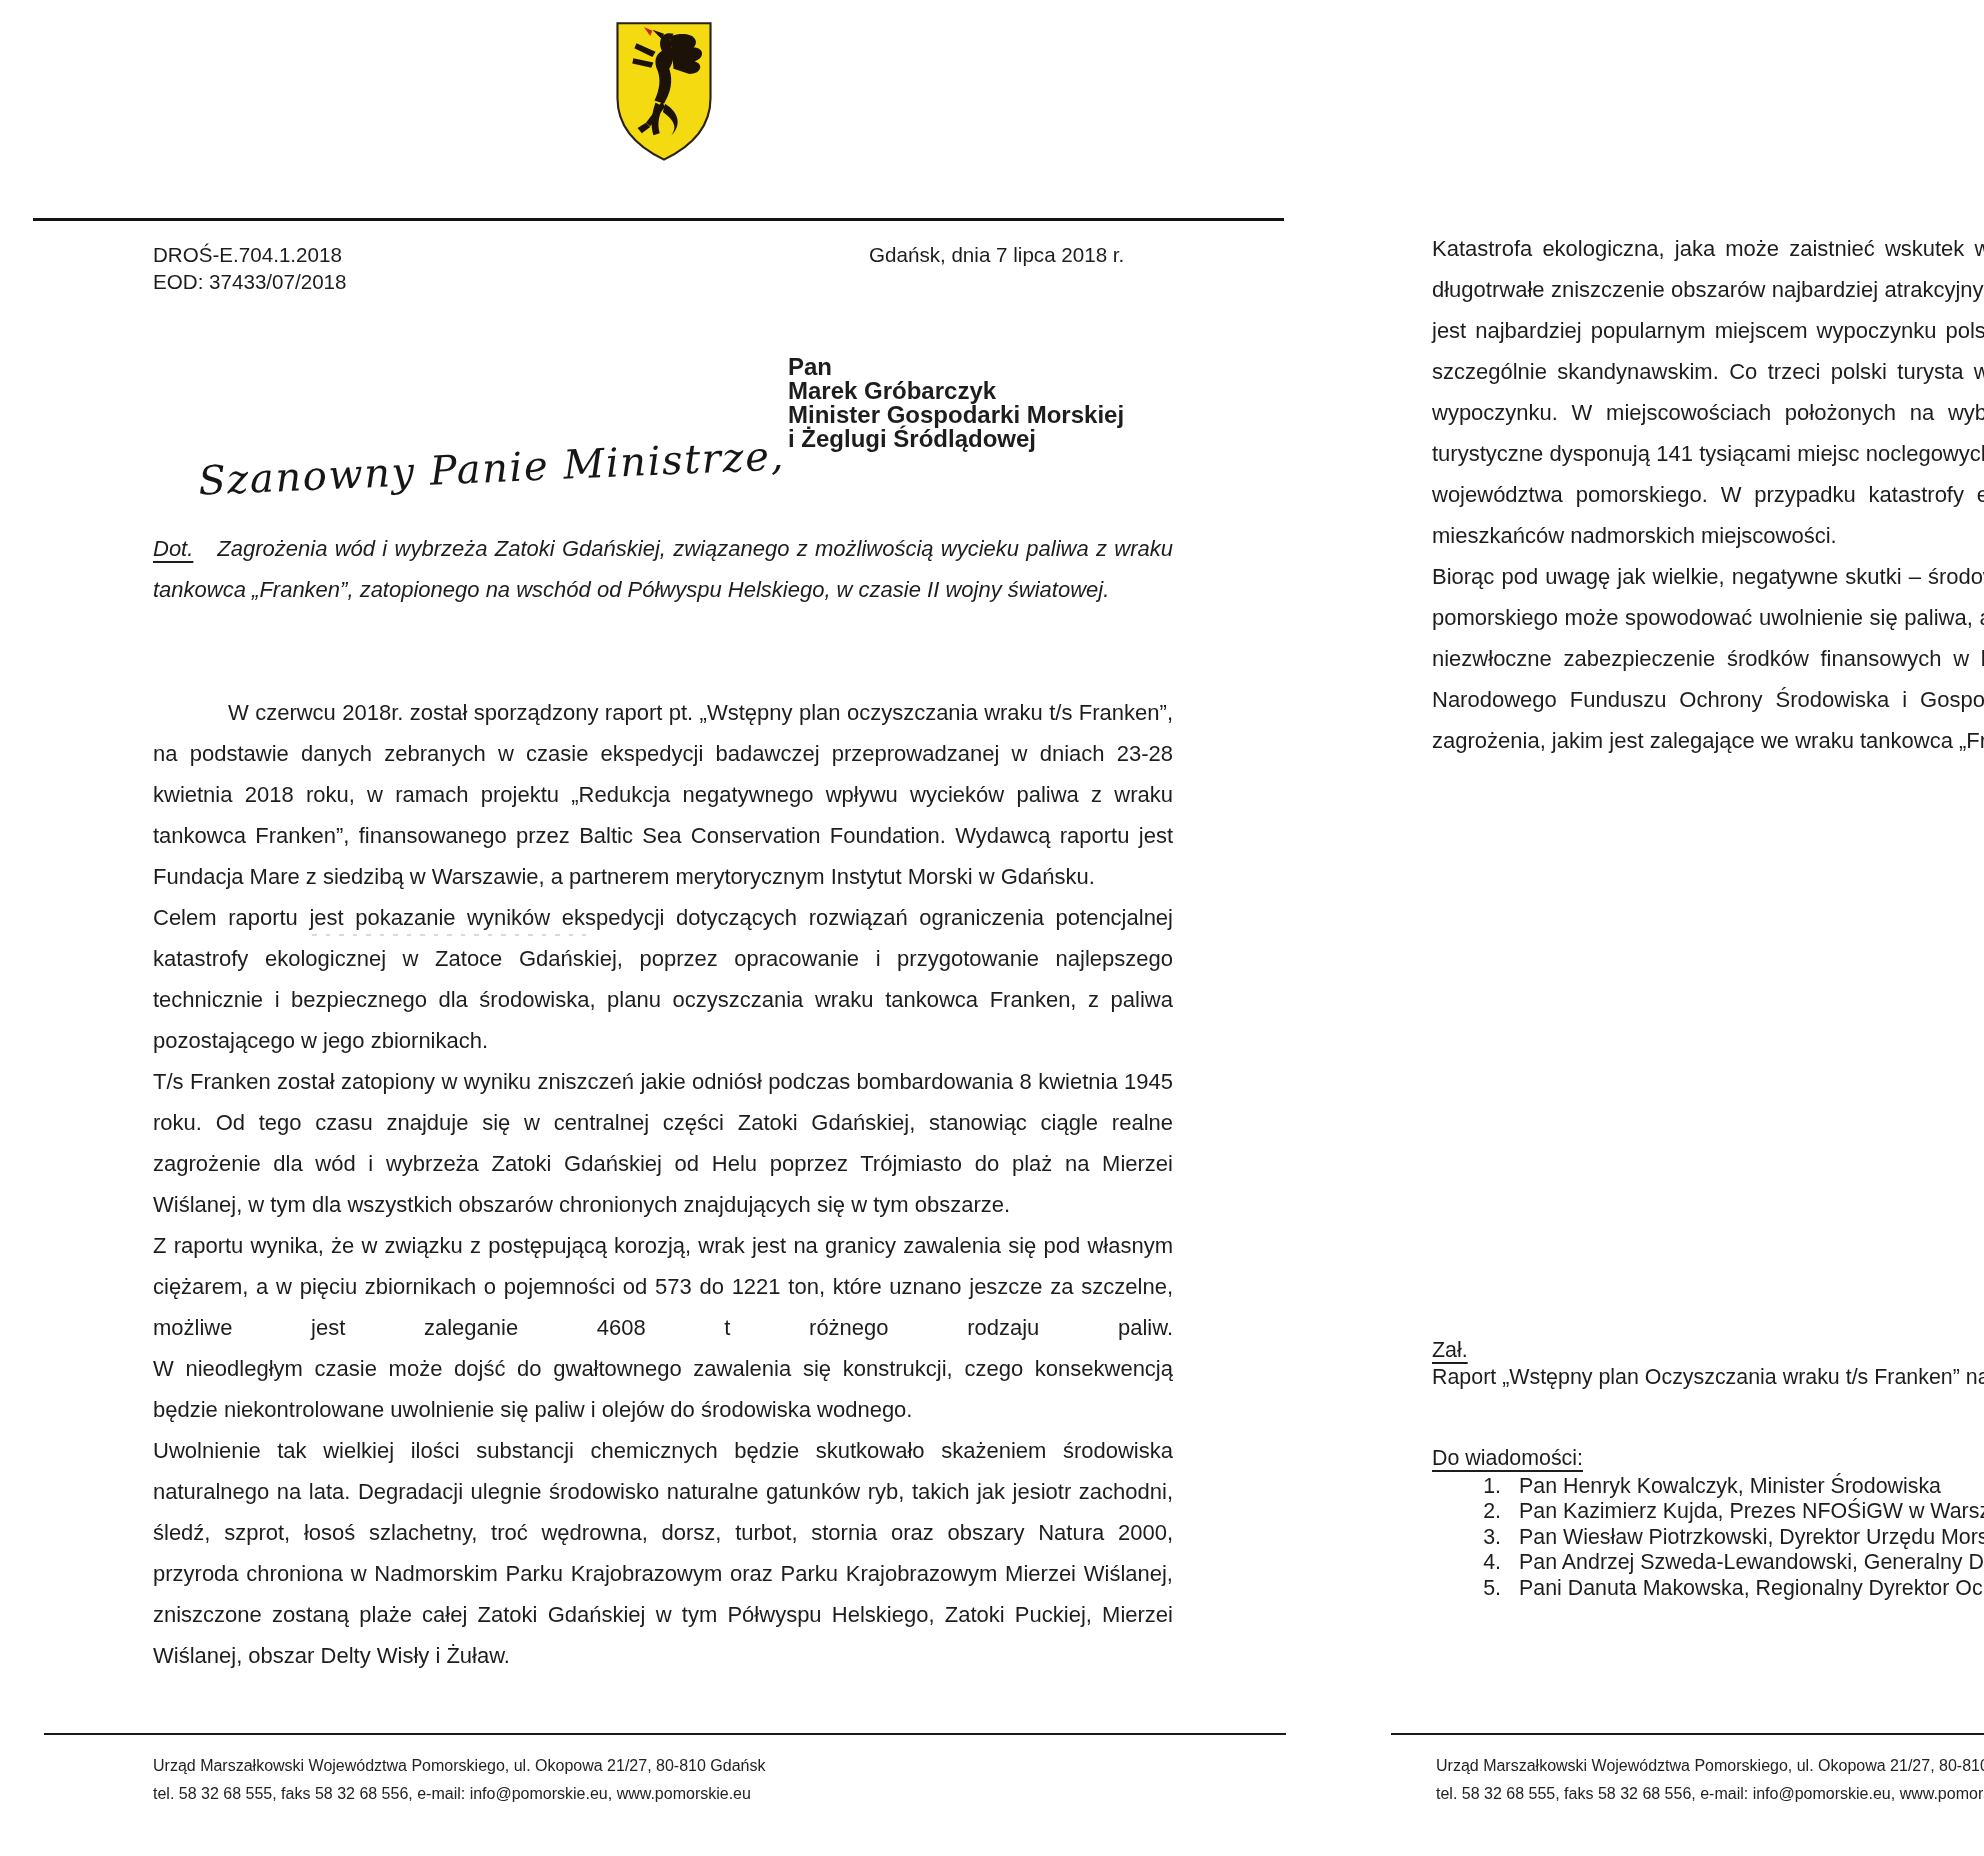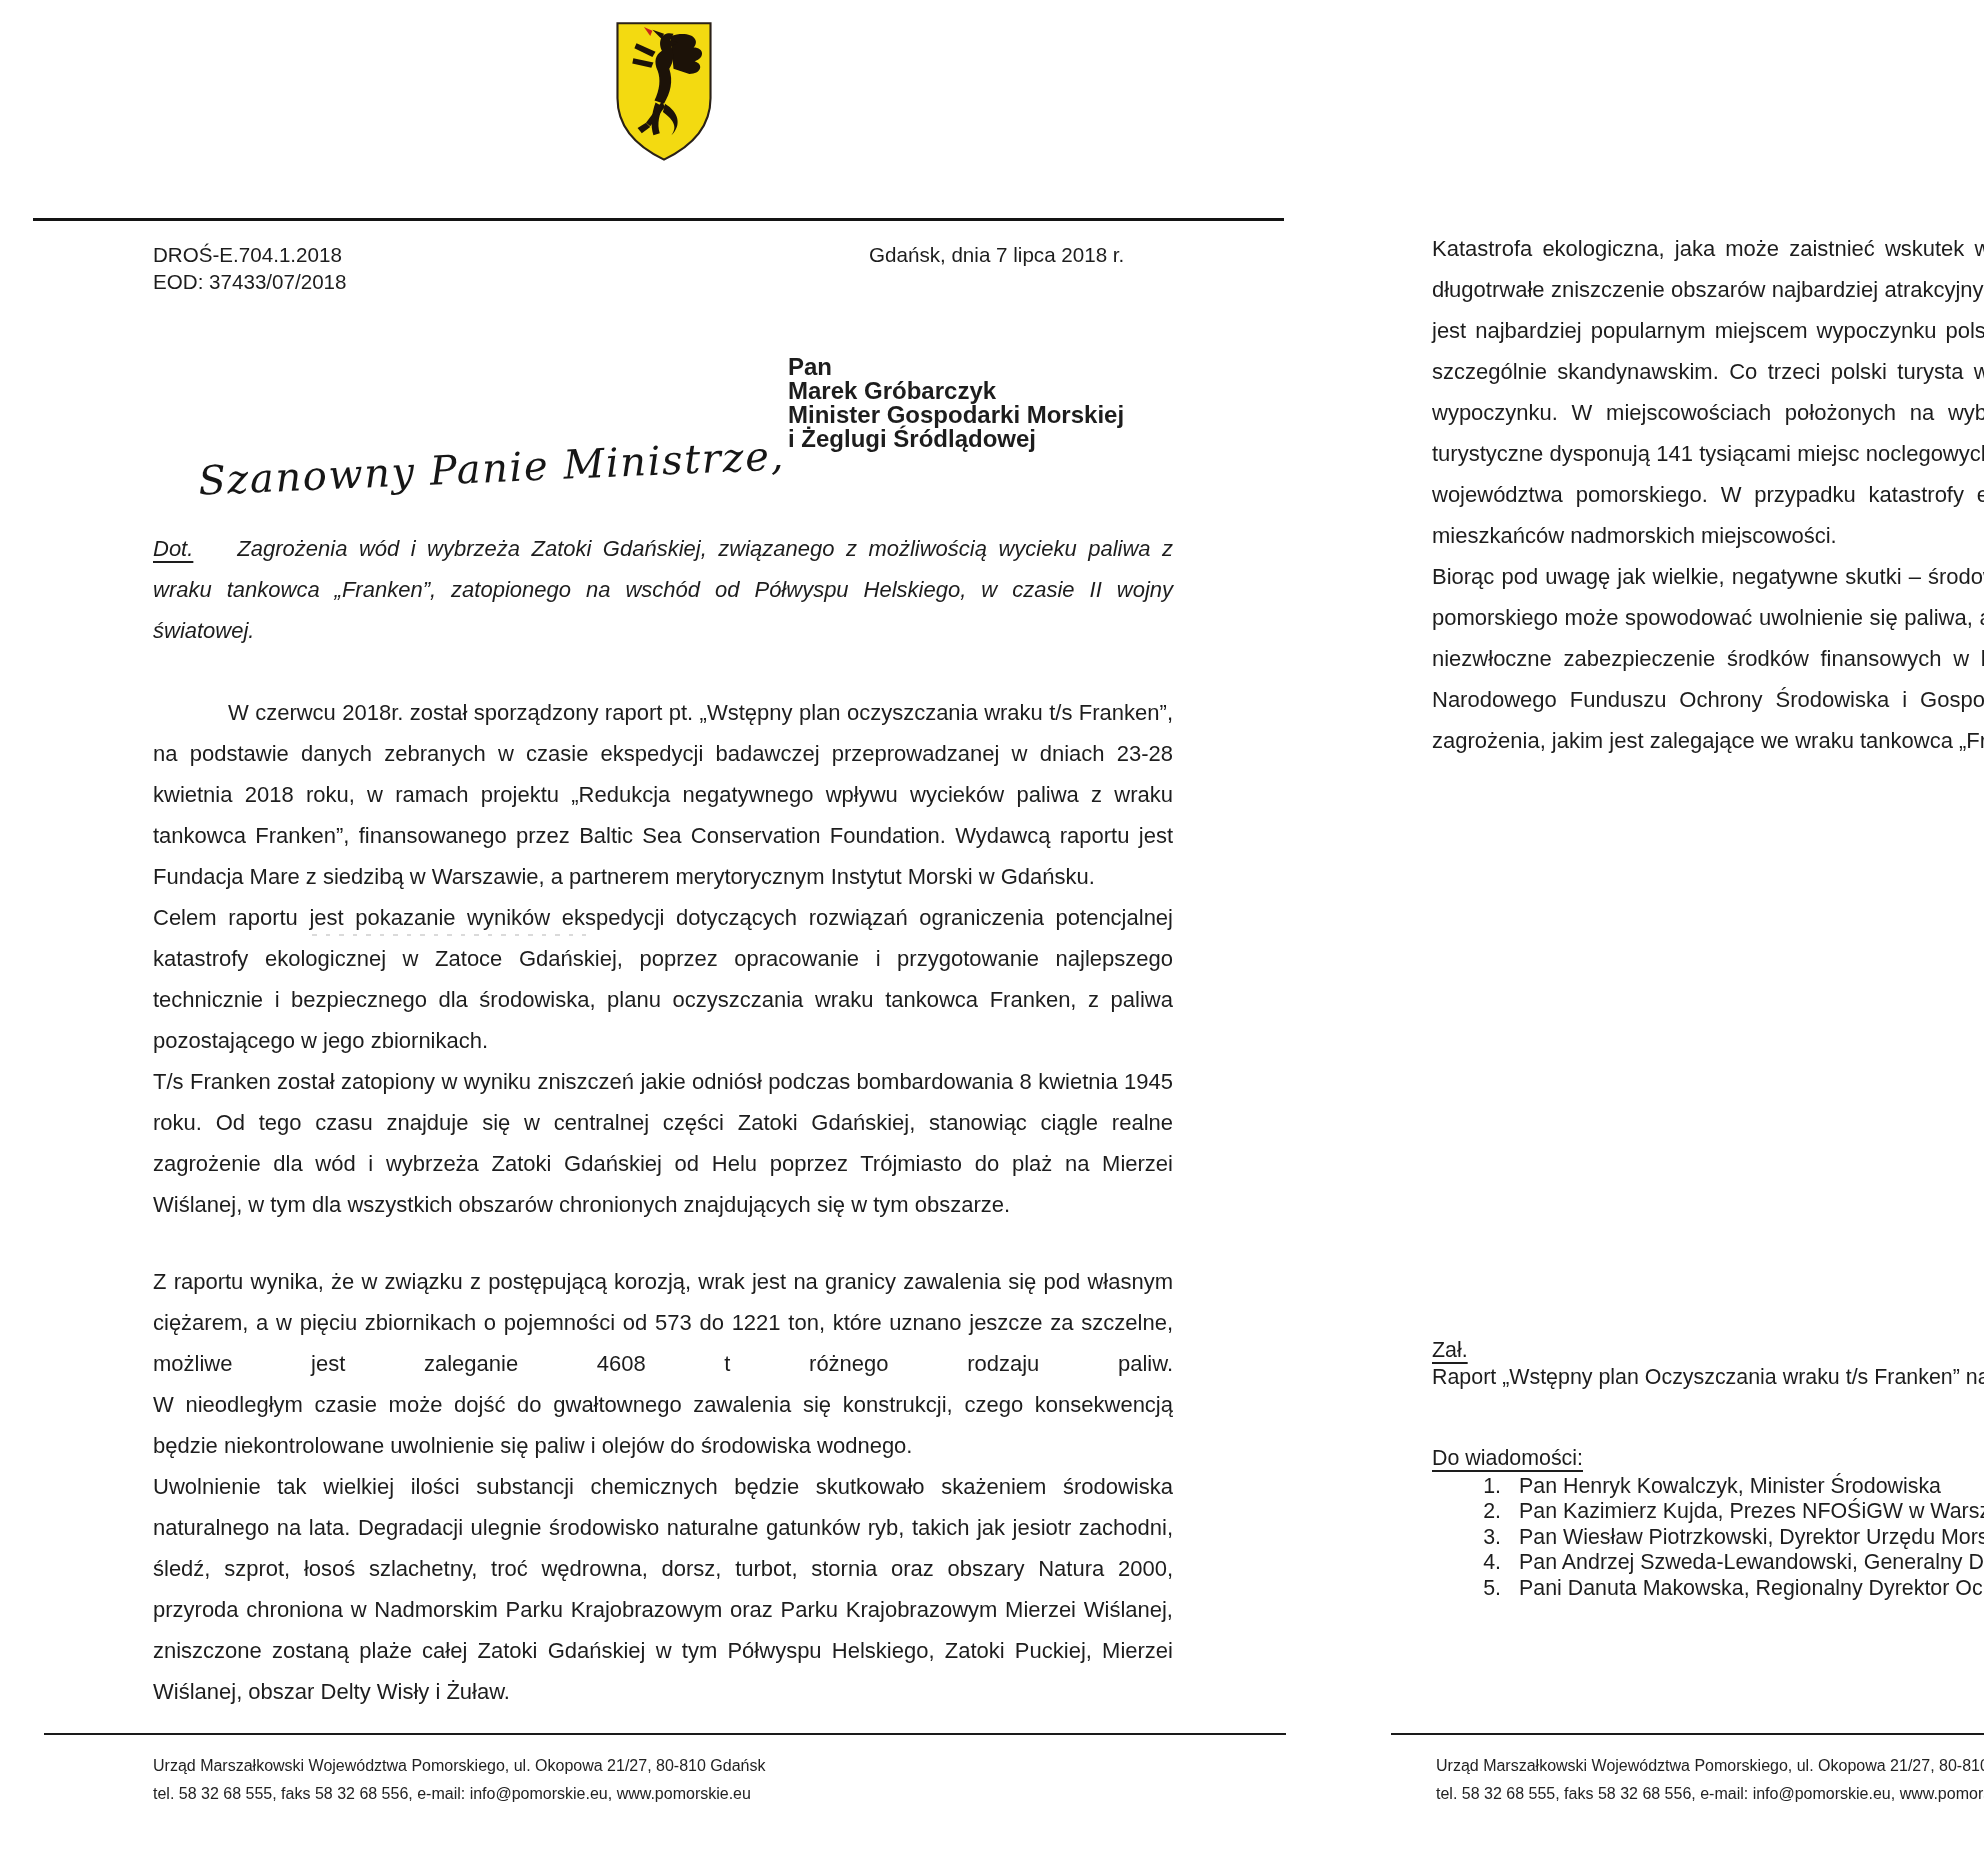--- a/index.html
+++ b/index.html
@@ -16,26 +16,26 @@
   .dateline{left:869px;top:243px;font-size:20.6px;}
   
   .addressee{left:788px;top:355px;font-size:24px;line-height:24px;font-weight:bold;}
   
   .hand{font-family:"DejaVu Serif","Liberation Serif",serif;font-style:italic;color:#161616;}
   .salutation{left:198px;top:445px;font-size:40px;letter-spacing:1.6px;transform:rotate(-2.5deg);}
   
   .subject{left:153px;top:528px;width:1020px;font-size:22px;line-height:41px;
            font-style:italic;text-align:justify;}
   .subject .lbl{text-decoration:underline;text-decoration-thickness:1.6px;text-underline-offset:4.8px;
-                margin-right:44px;}
+                margin-right:24px;}
   .bodyL{left:153px;top:692px;width:1020px;}
   .bodyR{left:1432px;top:228px;width:1028px;}
   .bodyL p,.bodyR p{margin:0;font-size:22px;line-height:41px;text-align:justify;}
   p.indent{text-indent:75px;}
-  p.jlast{text-align-last:justify;margin-top:36px;}
+  p.jlast{text-align-last:justify;}
   
   .attach{left:1432px;top:1337px;font-size:21.4px;line-height:27px;}
   .u{text-decoration:underline;text-decoration-thickness:1.6px;text-underline-offset:4.8px;}
   .cc-label{left:1432px;top:1446px;font-size:21.4px;}
   .cc-list{left:1432px;top:1474px;width:1072px;margin:0;padding:0 0 0 75px;font-size:21.4px;line-height:25.4px;}
   .cc-list li{margin:0;padding-left:12px;}
   
   .f-rule{top:1733px;height:2.4px;background:#1a1a1a;}
   .f-rule.left{left:44px;width:1242px;}
   .f-rule.right{left:1391px;width:1225px;}

